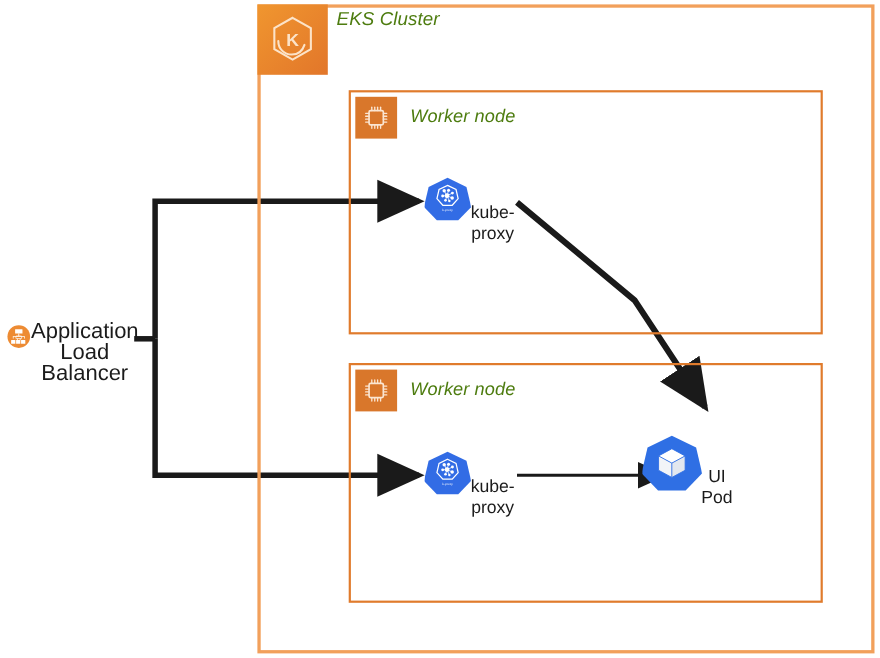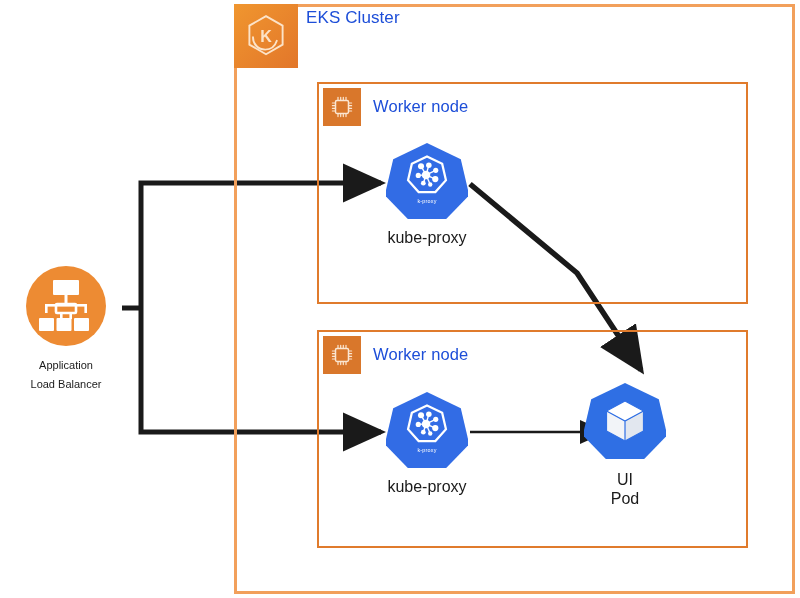--- a/index.html
+++ b/index.html
@@ -42,48 +42,48 @@
   .node-badge{
     width:38px;height:38px;
     background:#D9772B;
   }
   #node-1-badge{left:323px;top:88px;}
   #node-2-badge{left:323px;top:336px;}
 
   
   .box-title{
     position:absolute;
-    color:#1d4ed8;
+    color:#4d7c0f;
     font-size:17px;
     letter-spacing:0.1px;
     white-space:nowrap;
+    font-style:italic;
   }
   #eks-title{left:306px;top:8px;}
   #node-1-title{left:373px;top:97px;font-size:16.5px;}
   #node-2-title{left:373px;top:345px;font-size:16.5px;}
 
   
   .node{
     position:absolute;
     display:flex;
-    flex-direction:column;
-    align-items:center;
+    align-items:flex-end;
   }
   .node-icon{display:block;}
   .node-label{
     margin-top:6px;
     color:#1b1b1b;
     font-size:16px;
     line-height:19px;
     text-align:center;
     white-space:pre-line;
   }
 
   #alb{left:6px;top:263px;width:120px;}
-  #alb .node-label{margin-top:7px;font-size:11px;line-height:19px;}
+  #alb .node-label{margin-top:7px;font-size:20px;line-height:19px;}
 
   #kube-proxy-1{left:386px;top:140px;width:82px;}
   #kube-proxy-2{left:386px;top:389px;width:82px;}
   #ui-pod{left:584px;top:380px;width:82px;}
   #ui-pod .node-label{margin-top:8px;}
 
   .kproxy-text{
     font-size:5.4px;
     fill:#ffffff;
     font-family:"Liberation Sans", sans-serif;

